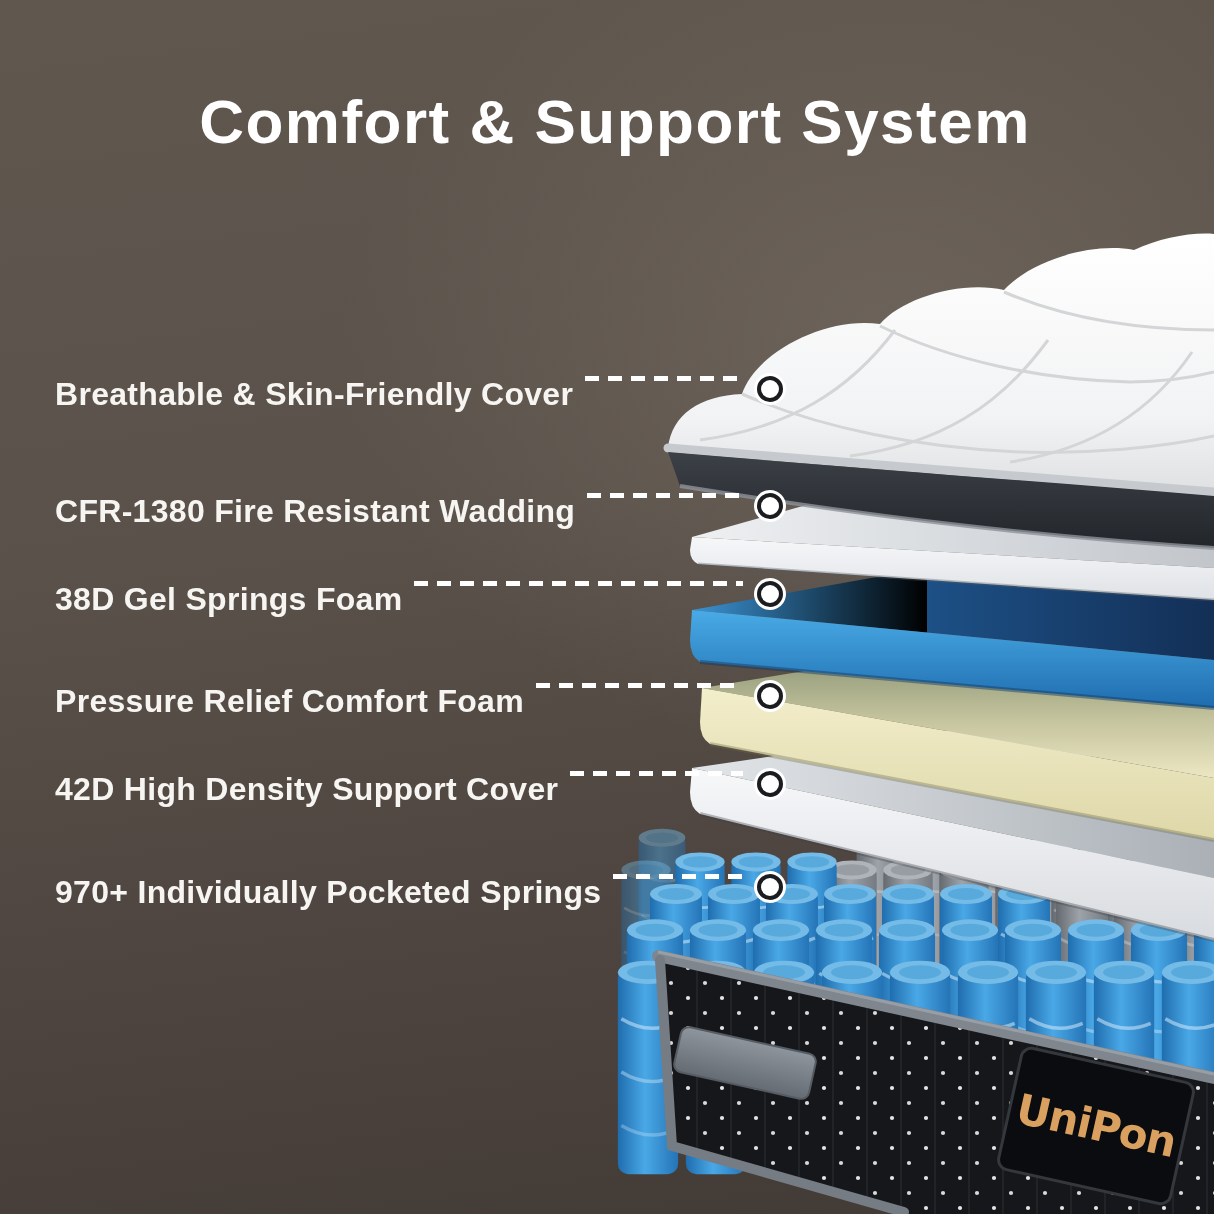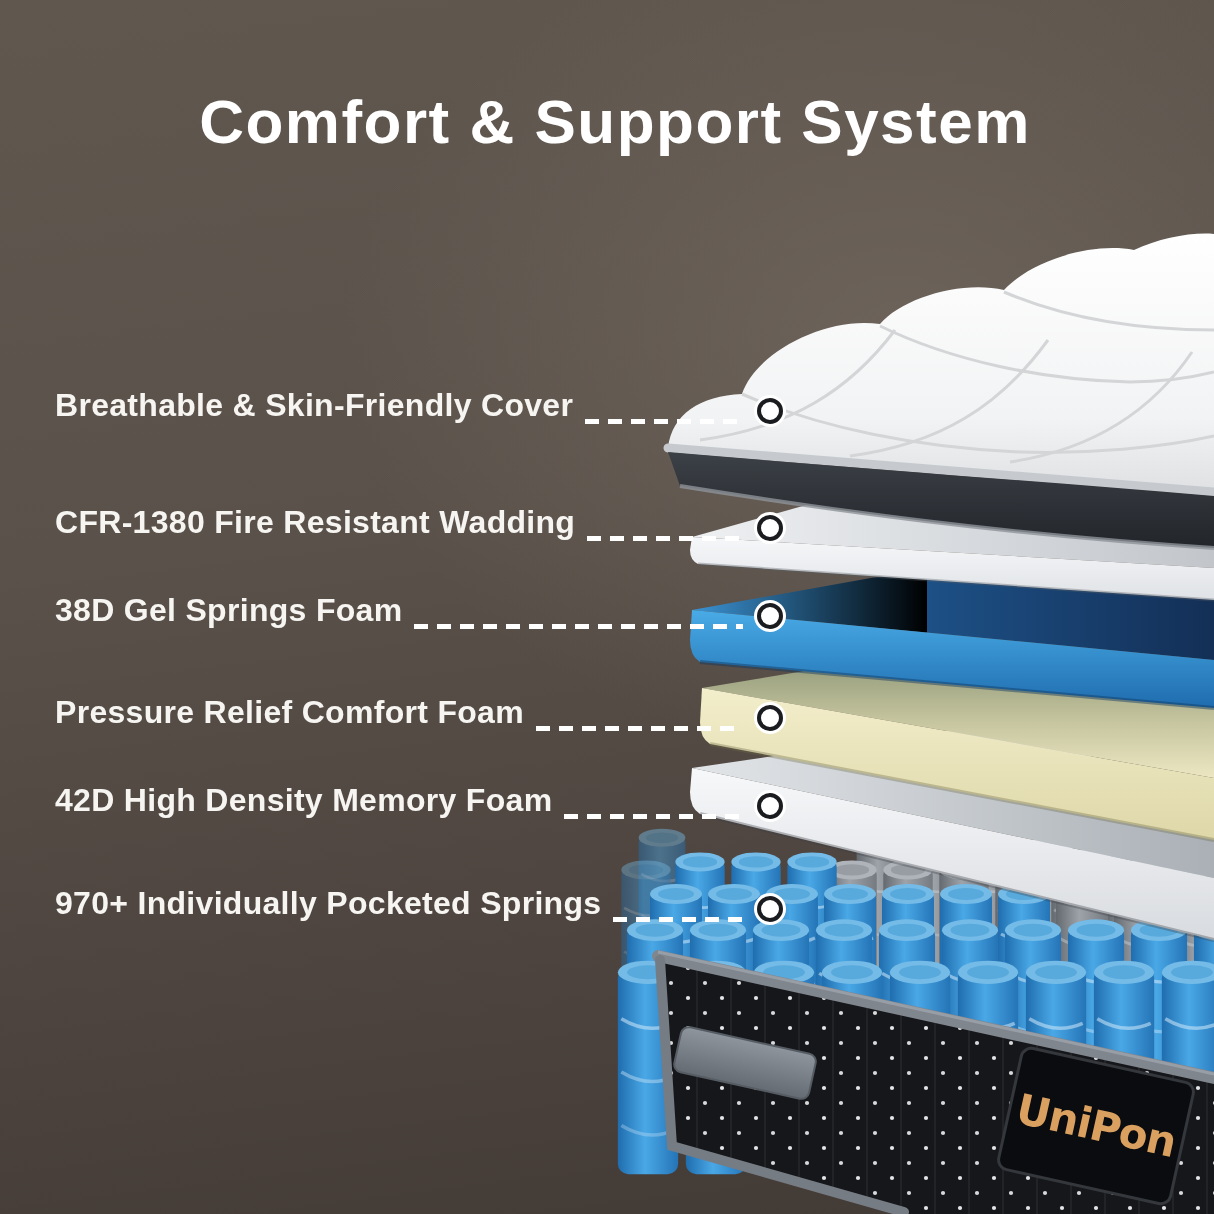--- a/index.html
+++ b/index.html
@@ -16,21 +16,21 @@
   .title{
     position:absolute;top:78px;left:0;width:100%;
     text-align:center;margin:8px;
     font-size:62px;font-weight:700;letter-spacing:1.5px;
     color:#ffffff;
   }
   .art{position:absolute;top:0;left:0;z-index:1;}
   .callouts{position:absolute;top:0;left:0;width:100%;height:100%;z-index:2;}
   .callout{
     position:absolute;left:55px;width:728px;height:48px;
-    display:flex;align-items:flex-end;
+    display:flex;align-items:flex-start;
   }
   .callout-text{
     color:#f7f5f2;font-size:32px;font-weight:700;letter-spacing:.3px;
     white-space:nowrap;
   }
   .dash{
     flex:1;height:5px;margin:0 14px 0 12px;min-width:24px;
     background:repeating-linear-gradient(90deg,#ffffff 0 14px,rgba(255,255,255,0) 14px 23px);
   }
   .dot{
@@ -255,21 +255,21 @@
       <span class="callout-text">38D Gel Springs Foam</span>
       <span class="dash"></span>
       <span class="dot"></span>
     </div>
     <div class="callout co-4">
       <span class="callout-text">Pressure Relief Comfort Foam</span>
       <span class="dash"></span>
       <span class="dot"></span>
     </div>
     <div class="callout co-5">
-      <span class="callout-text">42D High Density Memory Foam</span>
+      <span class="callout-text">42D High Density Support Cover</span>
       <span class="dash"></span>
       <span class="dot"></span>
     </div>
     <div class="callout co-6">
       <span class="callout-text">970+ Individually Pocketed Springs</span>
       <span class="dash"></span>
       <span class="dot"></span>
     </div>
   </div>
 </div>

